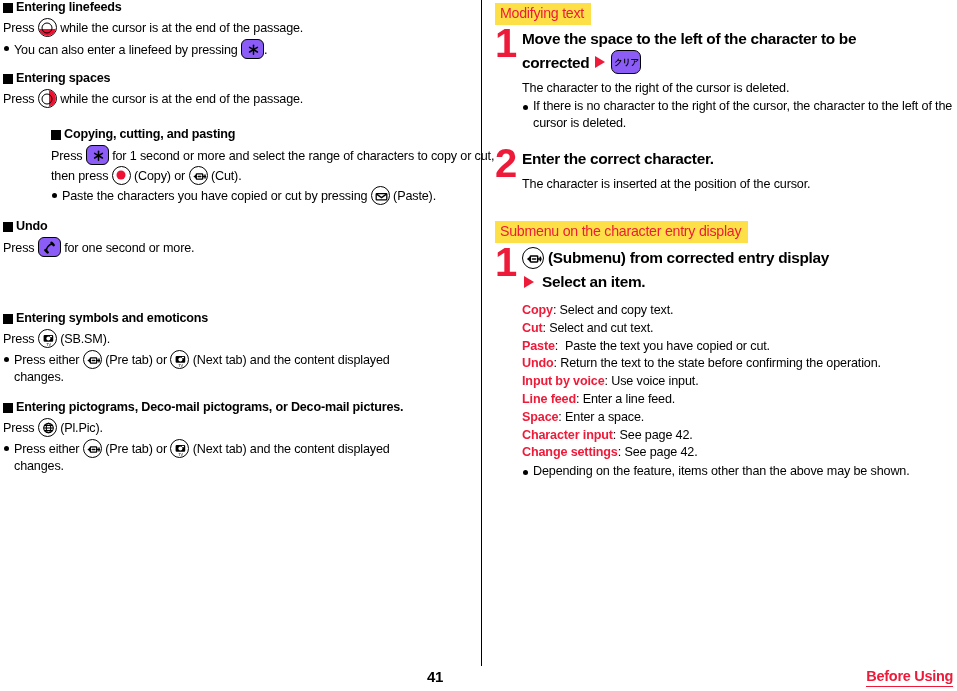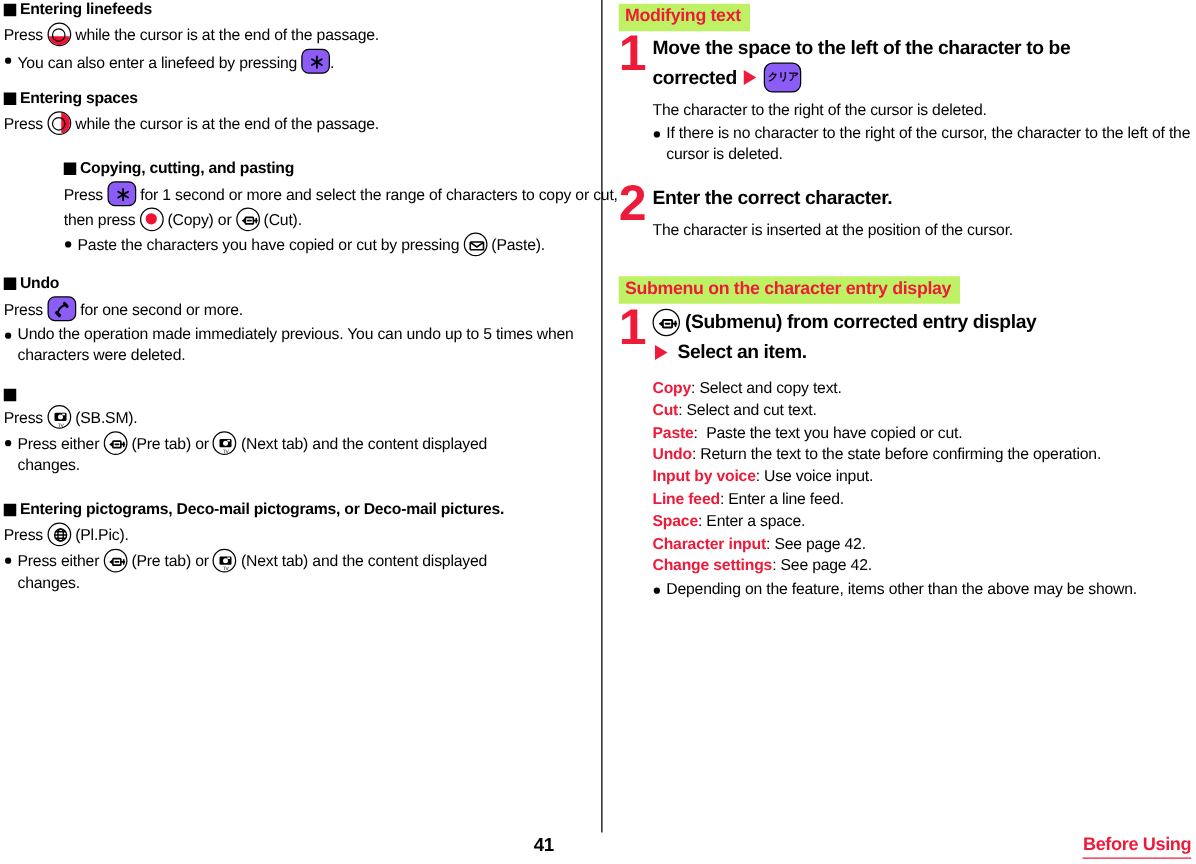--- a/index.html
+++ b/index.html
@@ -171,23 +171,23 @@
     letter-spacing: -0.5px;
     line-height: 1;
   }
 
   
   .k-menu-lg { width: 22px; height: 22px; vertical-align: -5px; }
 
   
   .band {
     display: inline-block;
-    background: #bef264;
+    background: #fde047;
     color: #ed1b39;
-    font-weight: bold;
+    font-weight: normal;
     font-size: 14.2px;
     line-height: 19px;
     padding: 1px 7px 2px 5px;
     letter-spacing: -0.25px;
   }
 
   .step {
     position: relative;
     padding-left: 27px;
   }
@@ -362,28 +362,26 @@
           <svg width="23" height="20" viewBox="0 0 23 20">
             <g stroke="#000" stroke-width="1.6" fill="none" stroke-linecap="round">
               <path d="M7.4 13.4 C7.0 10.0 9.6 6.6 13.6 5.8"></path>
               <path d="M6.4 12.2 L8.6 14.4" stroke-width="2.6"></path>
               <path d="M12.6 4.8 L14.6 7.0" stroke-width="2.6"></path>
             </g>
           </svg>
         </span>
         <span>for one second or more.</span>
       </div>
-      <div class="bullet" style="margin-top:1px;width:455px;">
-        <span>Undo the operation made immediately previous. You can undo up to 5 times when characters were deleted.</span>
-      </div>
     </div>
 
     <div style="position:absolute;left:3px;top:311px;width:462px;">
       <div class="sec-head">
         <span class="sq"></span>
+          <span>Entering symbols and emoticons</span>
       </div>
       <div class="para" style="margin-top:3px;">
         <span>Press</span>
         <span class="key k-round k-svg">
           <svg width="19" height="19" viewBox="0 0 19 19">
             <g fill="#000">
               <rect x="4.6" y="5.1" width="9.6" height="6.6" rx="1.0"></rect>
             </g>
             <g fill="#fff">
               <circle cx="9.4" cy="8.5" r="2.0"></circle>

